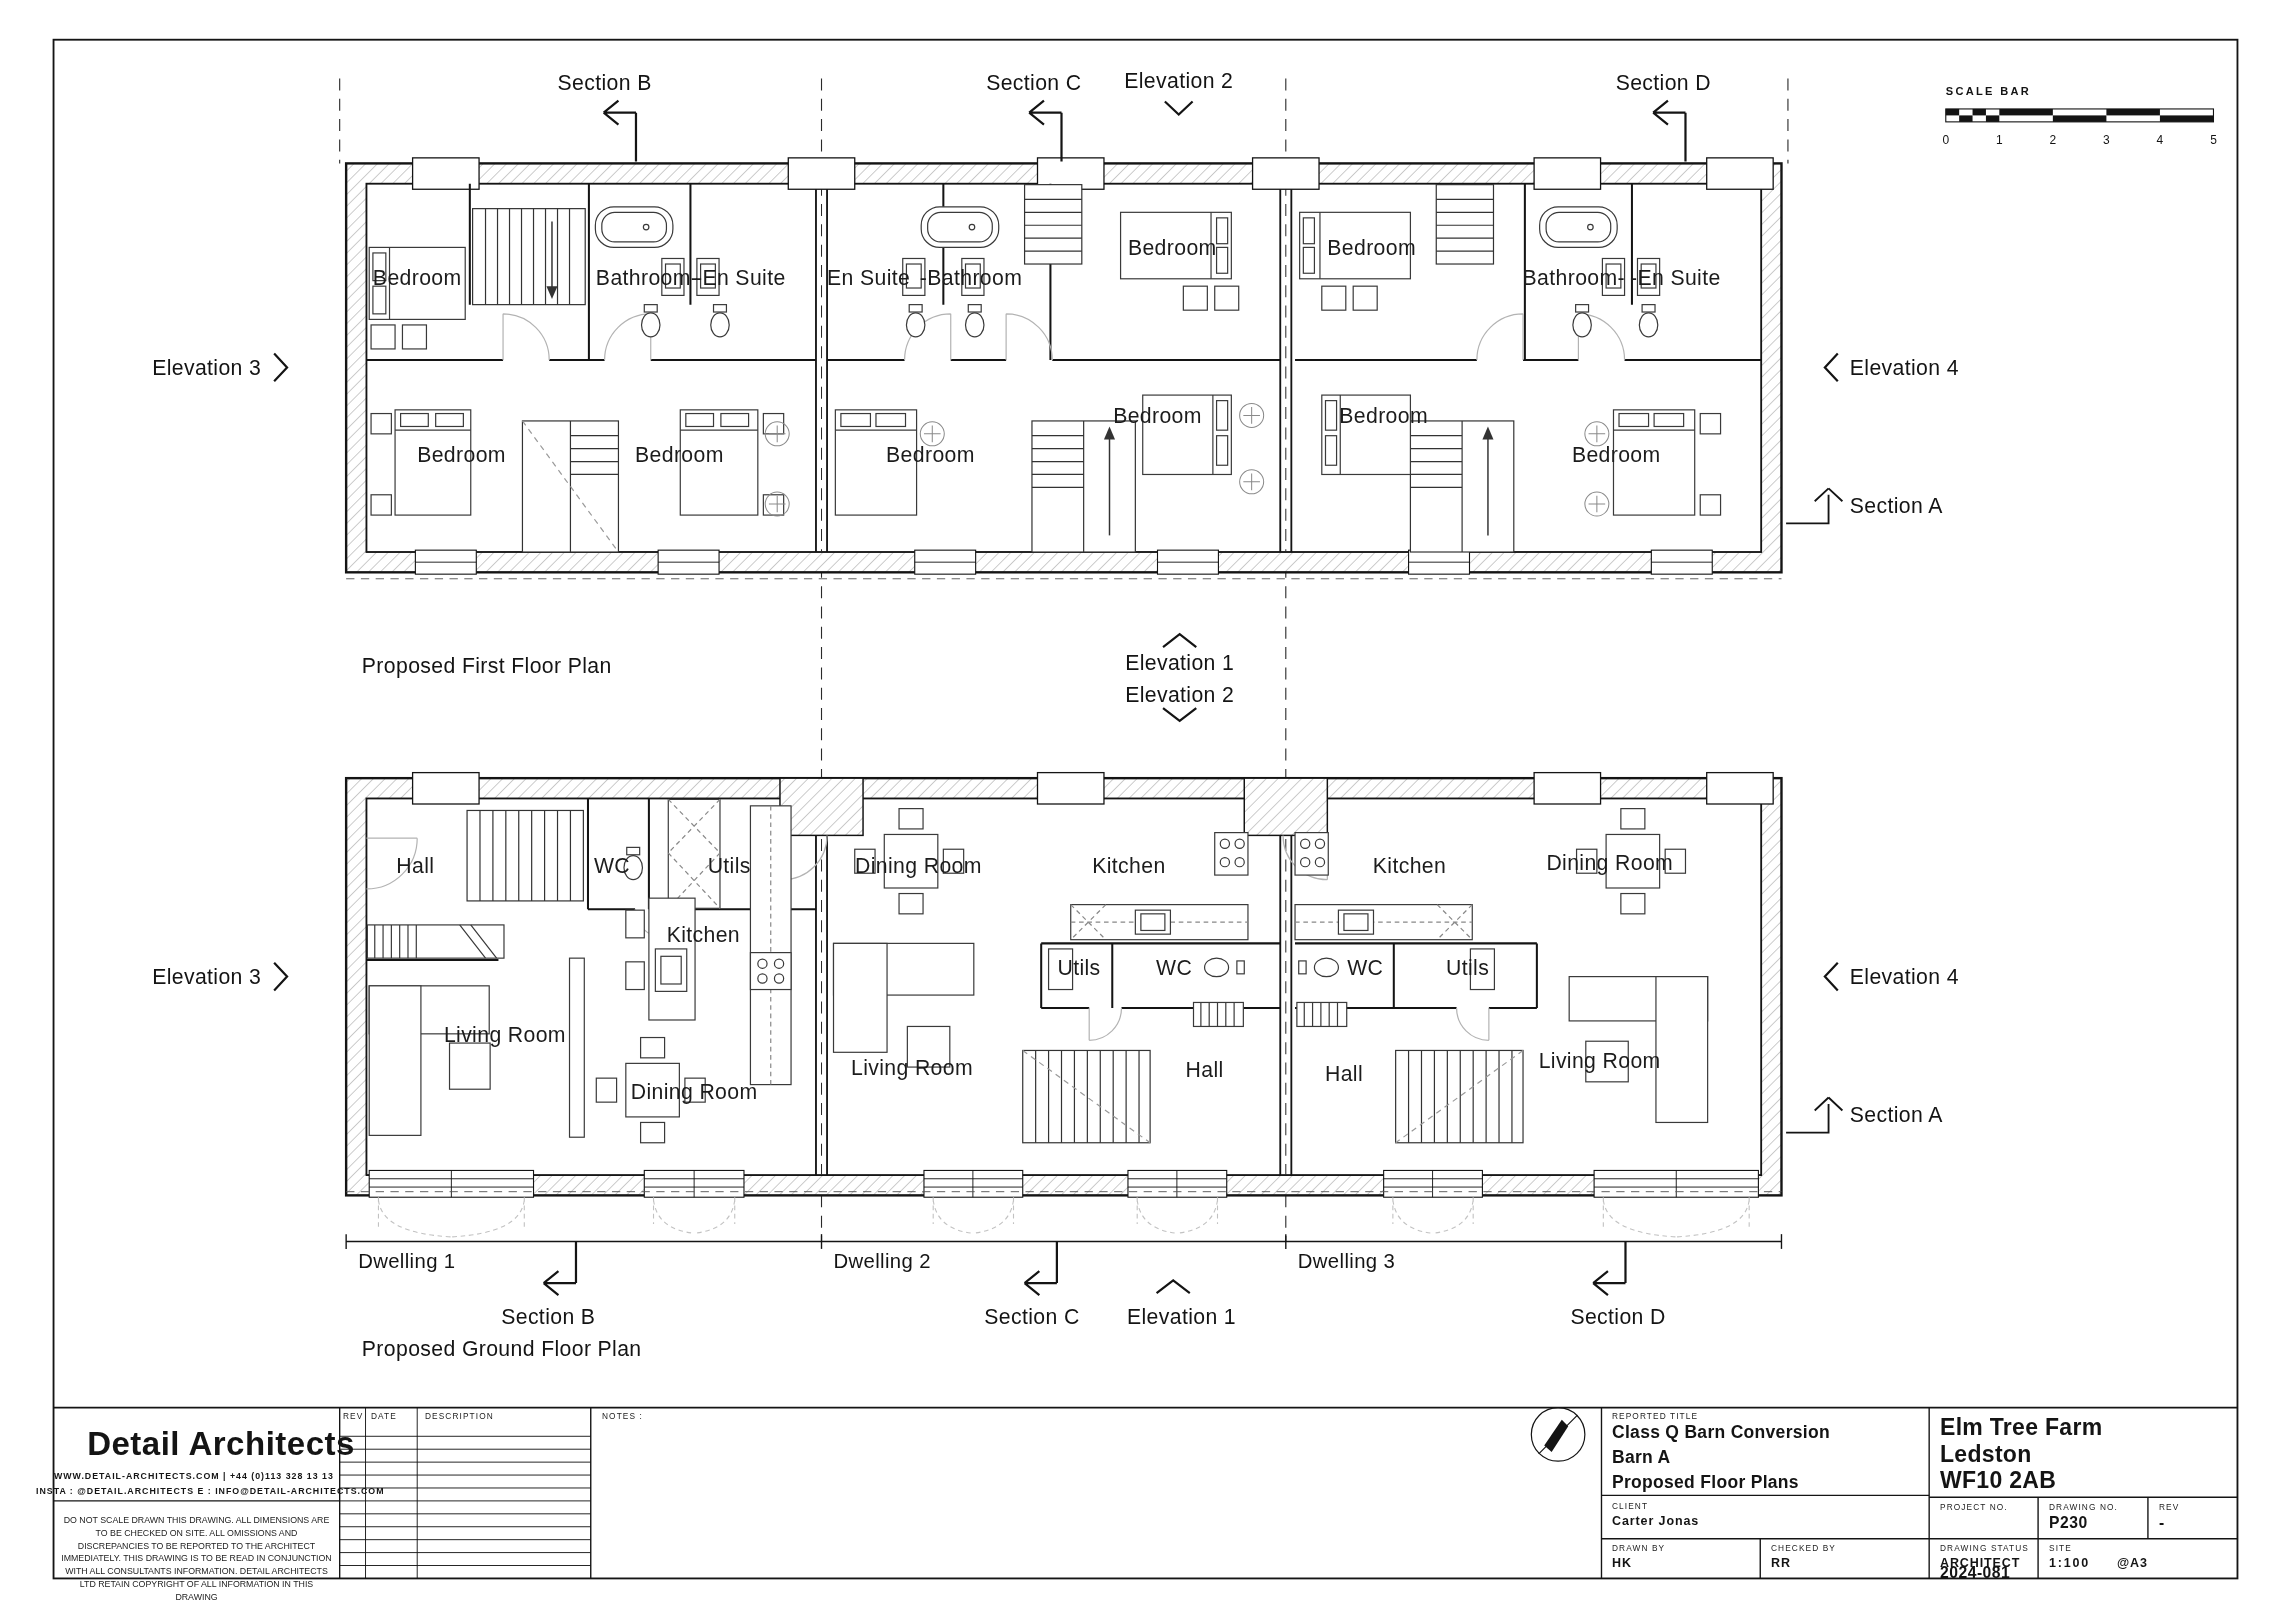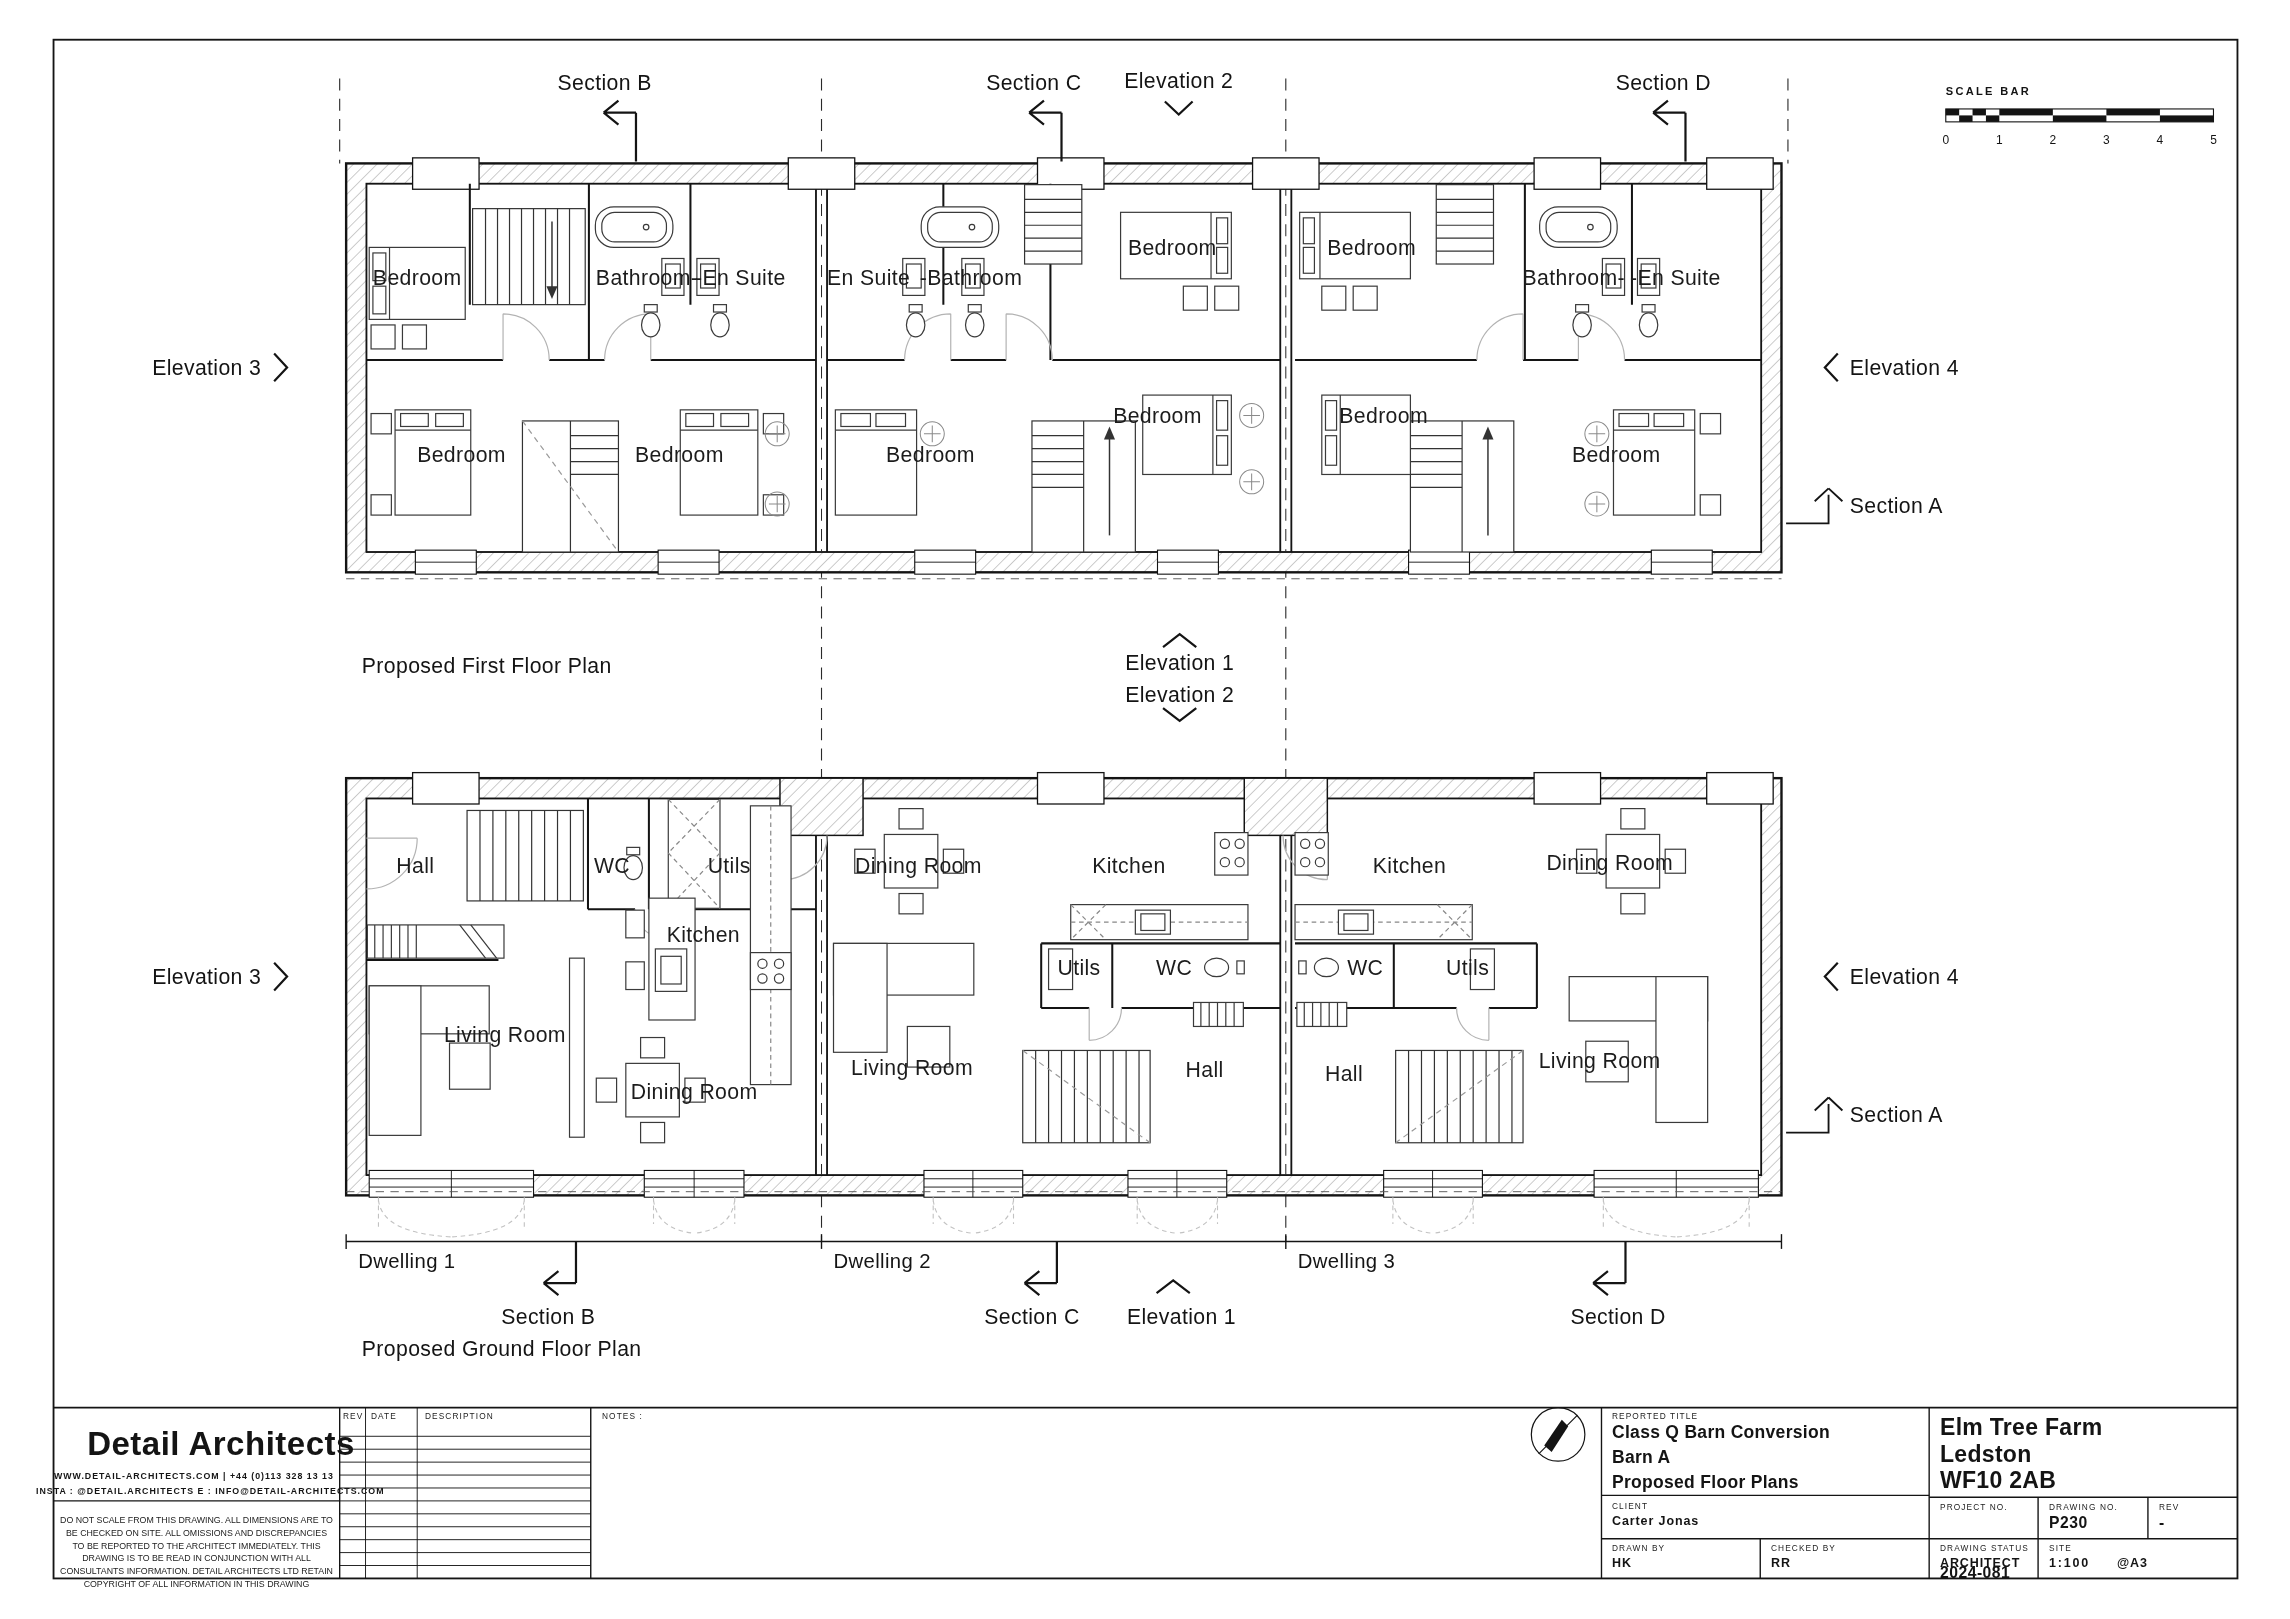--- a/index.html
+++ b/index.html
@@ -608,21 +608,21 @@
   <g>
     <circle cx="1688" cy="1554" r="29" fill="none" stroke="#141414" stroke-width="1.3"></circle>
     <line x1="1667" y1="1575" x2="1709" y2="1533" stroke="#141414" stroke-width="1.2"></line>
     <polygon points="1692,1538 1699,1545 1681,1573 1673,1566" fill="#141414"></polygon>
   </g>
 </svg>
 
 <div class="tb logo-name">Detail Architects</div>
 <div class="tb contact1">WWW.DETAIL-ARCHITECTS.COM | +44 (0)113 328 13 13</div>
 <div class="tb contact2">INSTA : @DETAIL.ARCHITECTS   E : INFO@DETAIL-ARCHITECTS.COM</div>
-<div class="tb disclaimer">DO NOT SCALE FROM THIS DRAWING. ALL DIMENSIONS ARE TO BE CHECKED ON SITE. ALL OMISSIONS AND DISCREPANCIES TO BE REPORTED TO THE ARCHITECT IMMEDIATELY. THIS DRAWING IS TO BE READ IN CONJUNCTION WITH ALL CONSULTANTS INFORMATION. DETAIL ARCHITECTS LTD RETAIN COPYRIGHT OF ALL INFORMATION IN THIS DRAWING</div>
+<div class="tb disclaimer">DO NOT SCALE DRAWN THIS DRAWING. ALL DIMENSIONS ARE TO BE CHECKED ON SITE. ALL OMISSIONS AND DISCREPANCIES TO BE REPORTED TO THE ARCHITECT IMMEDIATELY. THIS DRAWING IS TO BE READ IN CONJUNCTION WITH ALL CONSULTANTS INFORMATION. DETAIL ARCHITECTS LTD RETAIN COPYRIGHT OF ALL INFORMATION IN THIS DRAWING</div>
 
 <div class="tb lbl" style="left:343px;top:1411px;">REV</div>
 <div class="tb lbl" style="left:371px;top:1411px;">DATE</div>
 <div class="tb lbl" style="left:425px;top:1411px;">DESCRIPTION</div>
 <div class="tb lbl" style="left:602px;top:1411px;">NOTES :</div>
 
 <div class="tb lbl" style="left:1612px;top:1411px;">REPORTED TITLE</div>
 <div class="tb dt-line" style="left:1612px;top:1422px;">Class Q Barn Conversion</div>
 <div class="tb dt-line" style="left:1612px;top:1447px;">Barn A</div>
 <div class="tb dt-line" style="left:1612px;top:1472px;">Proposed Floor Plans</div>

